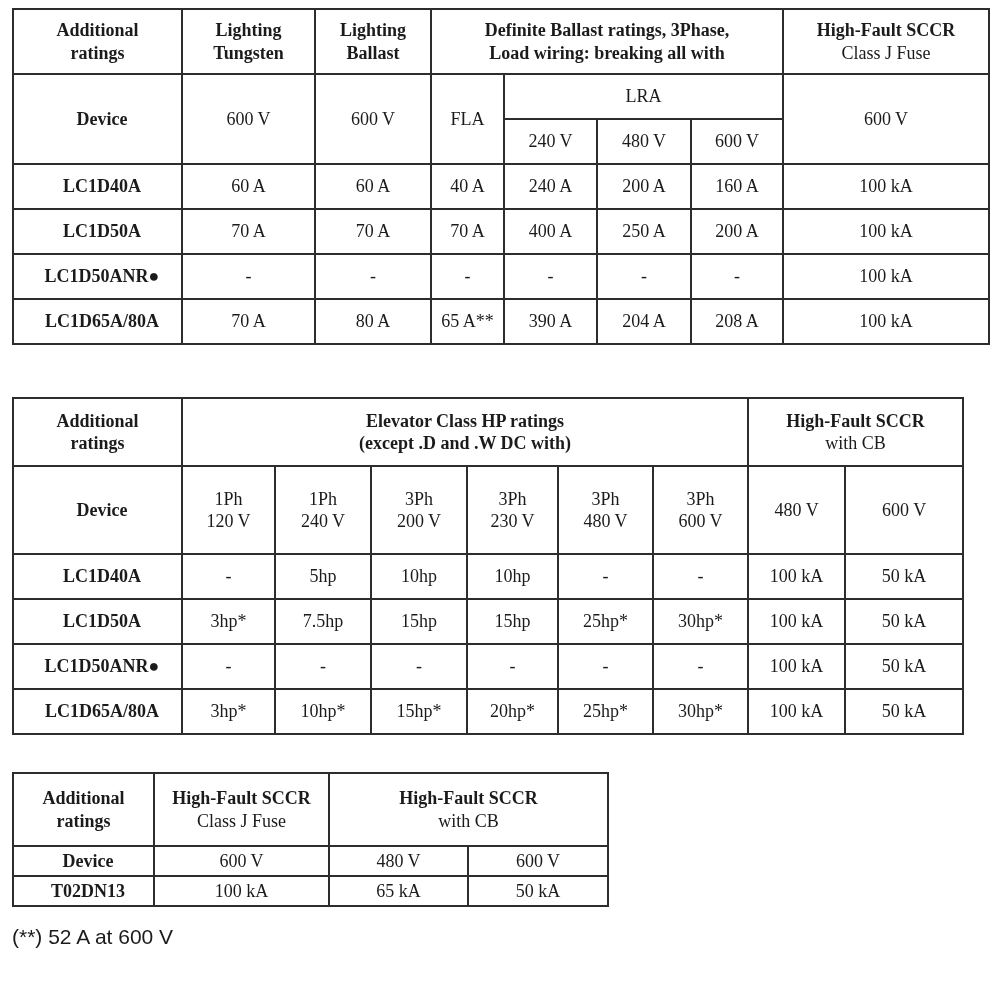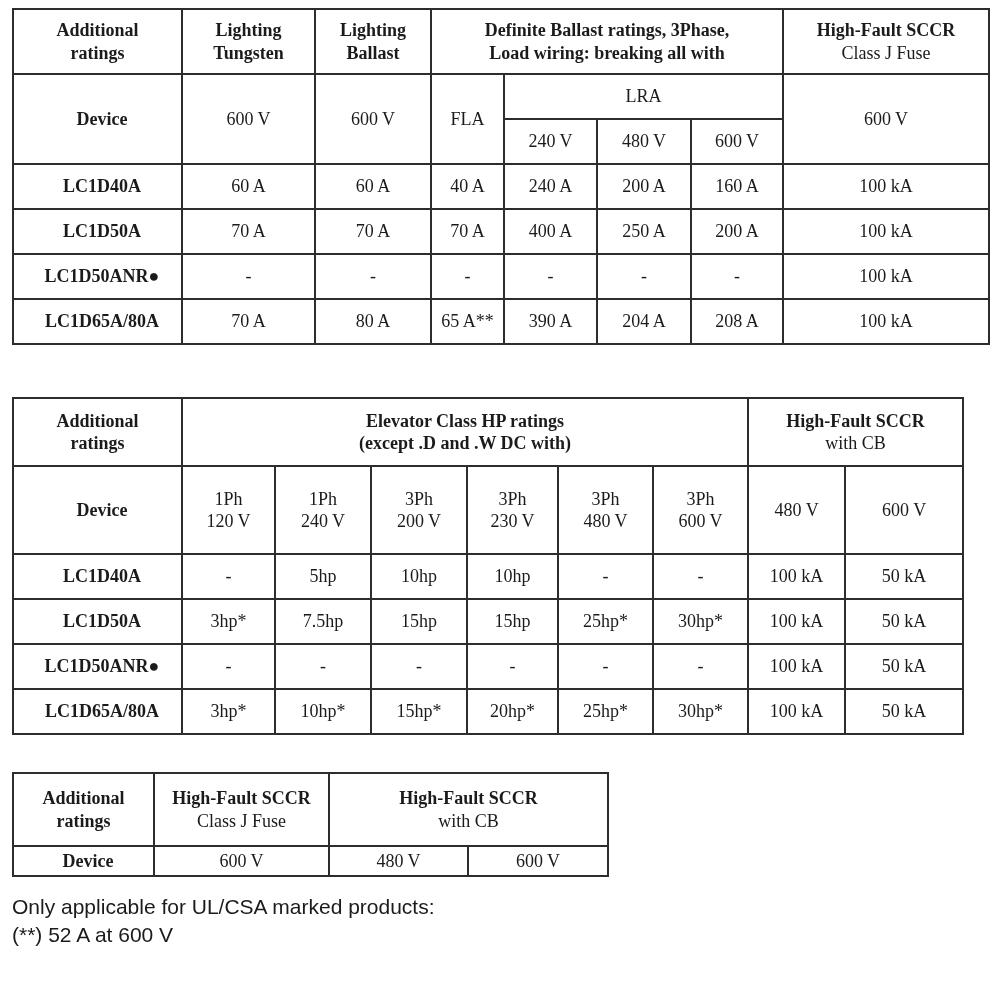--- a/index.html
+++ b/index.html
@@ -245,21 +245,26 @@
         <div class="b">High-Fault SCCR</div>
         <div>with CB</div>
       </td>
     </tr>
     <tr class="h30">
       <td class="b left">Device</td>
       <td>600 V</td>
       <td>480 V</td>
       <td>600 V</td>
     </tr>
+    <tr class="h30">
+      <td class="b left">T02DN13</td>
+      <td>100 kA</td>
+      <td>65 kA</td>
+      <td>50 kA</td>
+    </tr>
   </tbody>
     </table>
 
   <div class="footnotes">
-    <div>Only applicable for UL/CSA marked products:</div>
     <div>(**) 52 A at 600 V</div>
   </div>
 
 </div>
 
 </body></html>

